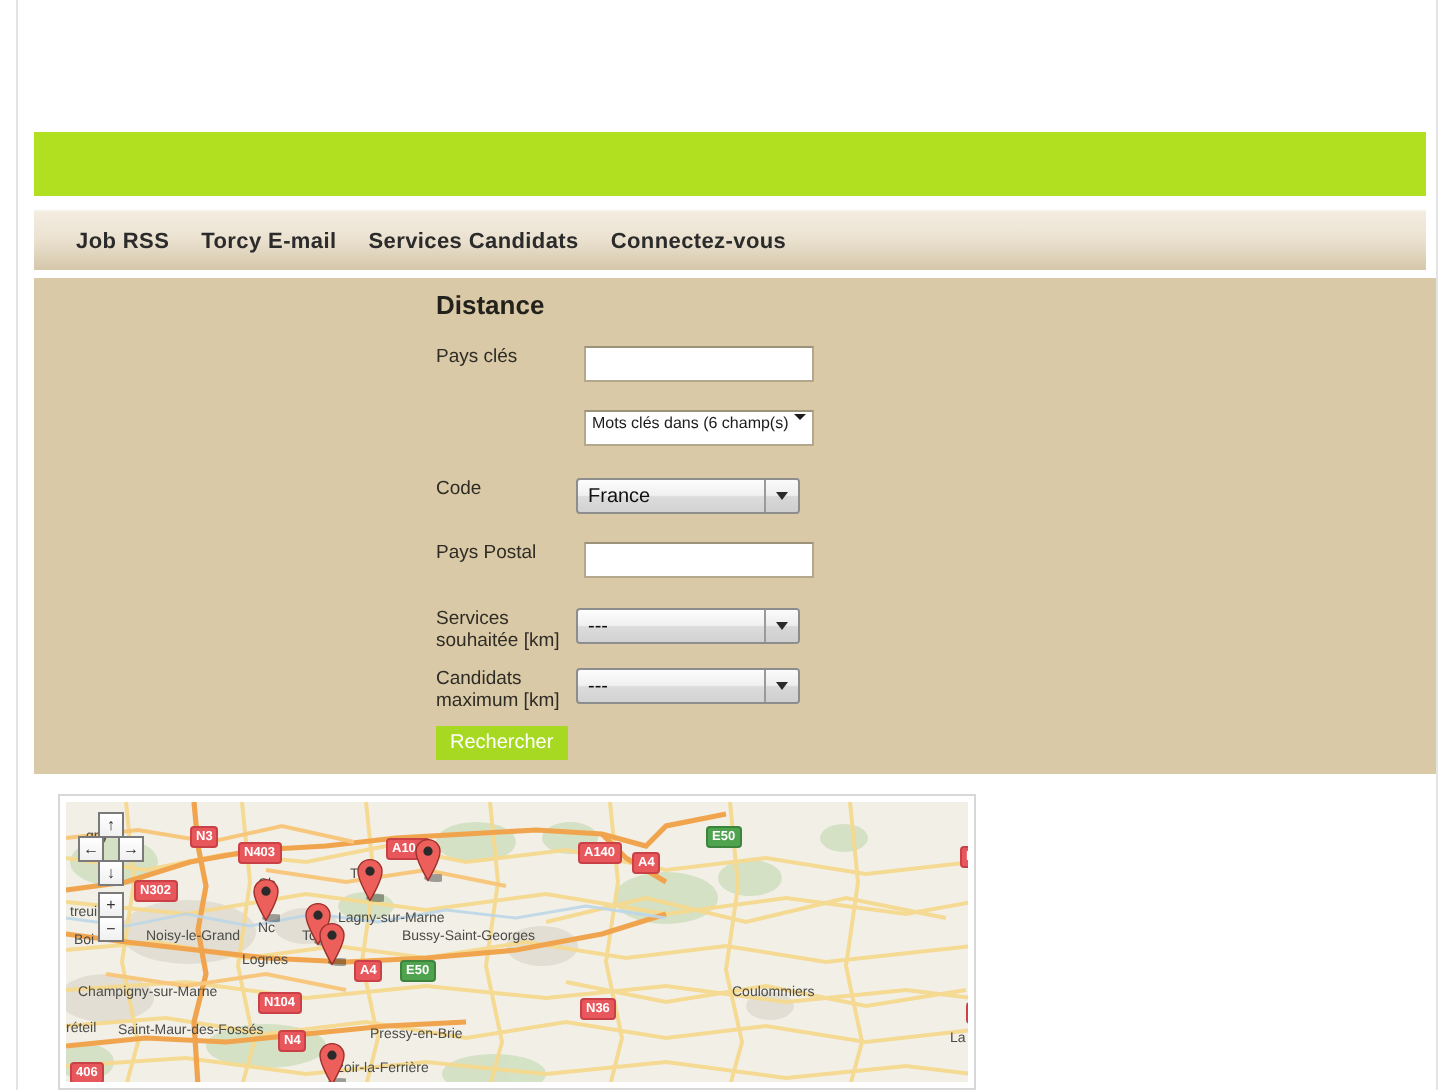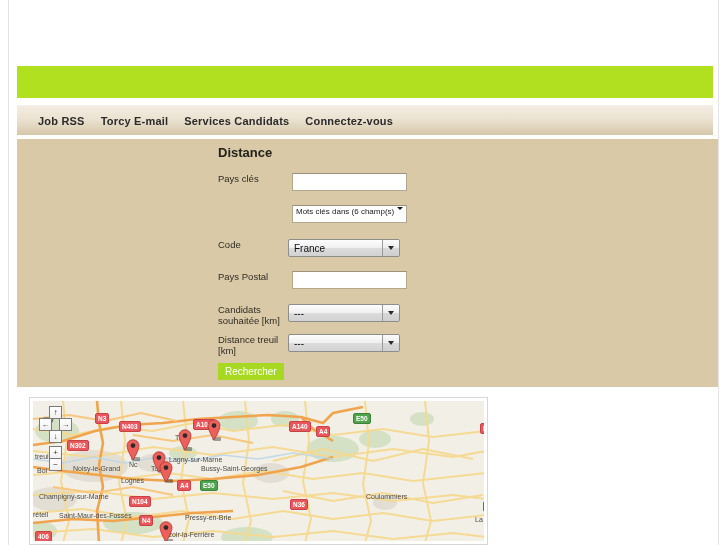--- a/index.html
+++ b/index.html
@@ -344,31 +344,31 @@
           </span>
       </div>
     </div>
 
     <div class="form-row" style="top:132px;">
       <div class="form-label">Pays Postal</div>
       <input class="text-input" type="text" value="" style="">
     </div>
 
     <div class="form-row" style="top:165px;">
-      <div class="form-label">Candidats souhaitée [km]</div>
+      <div class="form-label">Services souhaitée [km]</div>
       <div class="select-gray">
         <span class="sel-text">---</span>
         <span class="sel-arrow">
             <span class="caret"></span>
           </span>
       </div>
     </div>
 
     <div class="form-row" style="top:195px;">
-      <div class="form-label">Distance treuil [km]</div>
+      <div class="form-label">Candidats maximum [km]</div>
       <div class="select-gray">
         <span class="sel-text">---</span>
         <span class="sel-arrow">
             <span class="caret"></span>
           </span>
       </div>
     </div>
 
     <button id="search-button">Rechercher</button>
   </div>

